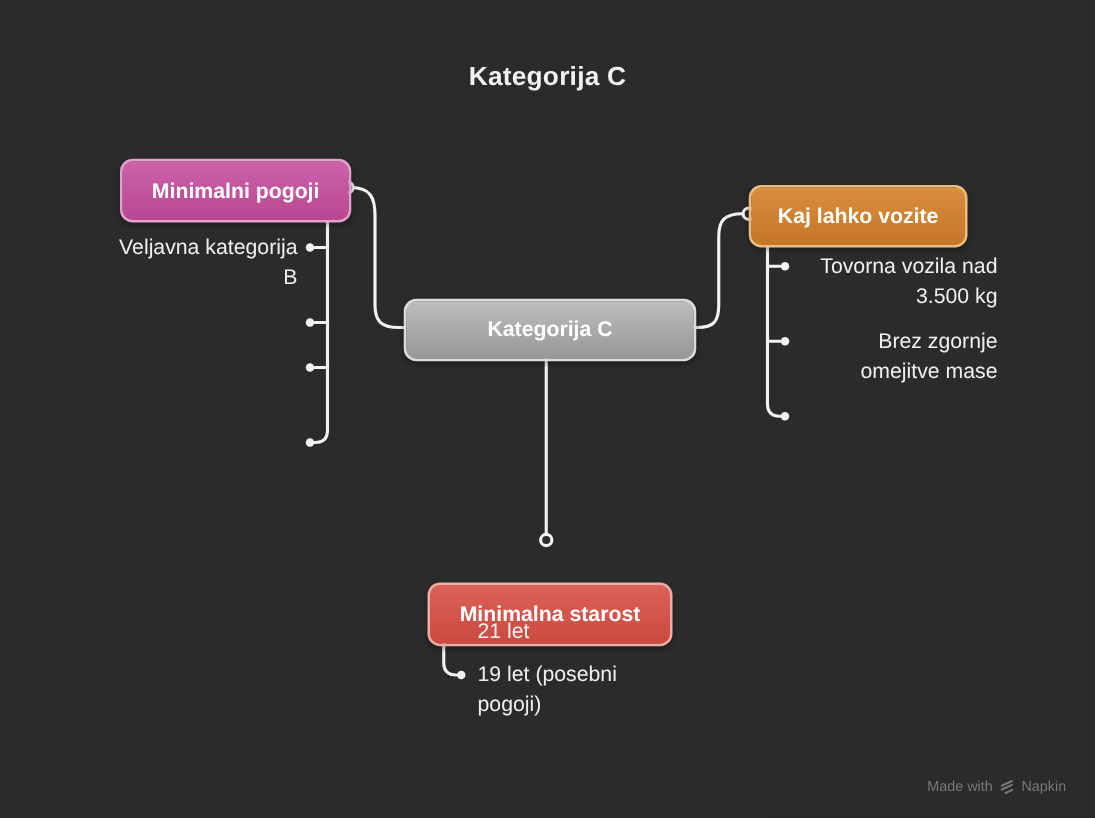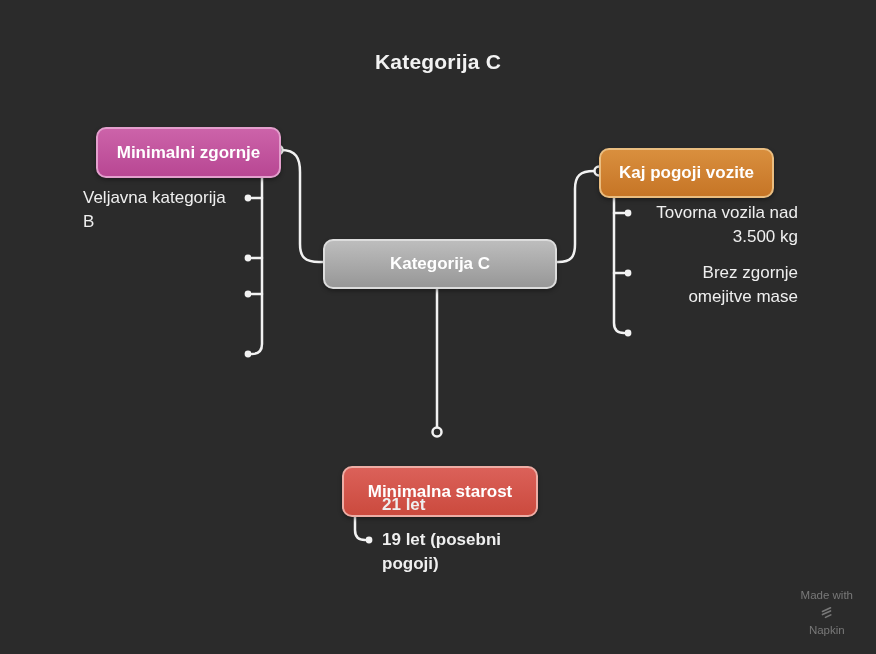--- a/index.html
+++ b/index.html
@@ -40,28 +40,28 @@
     border:2.5px solid #eabd80;
   }
   .node-red{
     left:342px;top:432px;width:192px;height:47px;
     background:linear-gradient(#db6159,#cb4a3e);
     border:2.5px solid #edada5;
     margin-top:34px;
   }
   .items{position:absolute;color:#efefef;font-size:17px;line-height:24px;}
   .items .item{margin-bottom:12px;}
-  .items-left{left:83px;top:186px;width:155px;}
+  .items-left{left:83px;top:186px;width:155px;text-align:right;}
   .items-right{left:638px;top:201px;width:160px;text-align:right;}
   .items-bottom{left:382px;top:493px;width:135px;text-align:left;}
-  .items-bottom .item{margin-bottom:11px;font-weight:bold;}
+  .items-bottom .item{margin-bottom:11px;}
   .watermark{
     position:absolute;right:23px;bottom:18px;
     display:flex;align-items:center;gap:5px;
-    color:#787878;font-size:11.5px;flex-direction:column;
+    color:#787878;font-size:11.5px;
   }
   .watermark svg{display:block;}
 </style>
 </head>
 <body>
 
 <div class="canvas">
 
   <svg class="connectors" viewBox="0 0 876 654" fill="none" stroke="#f2f2f2" stroke-width="2.5" stroke-linecap="round">
 
@@ -98,29 +98,29 @@
     <path d="M 355 505 L 365 505"></path>
     <g fill="#f2f2f2" stroke="none">
       <circle cx="369" cy="505" r="3.4"></circle>
       <circle cx="369" cy="540" r="3.4"></circle>
     </g>
   </svg>
 
   <h1 class="title">Kategorija C</h1>
 
   <div class="node node-pink">
-    <span>Minimalni zgornje</span>
+    <span>Minimalni pogoji</span>
   </div>
 
   <div class="node node-center">
     <span>Kategorija C</span>
   </div>
 
   <div class="node node-orange">
-    <span>Kaj pogoji vozite</span>
+    <span>Kaj lahko vozite</span>
   </div>
 
   <div class="node node-red">
     <span>Minimalna starost</span>
   </div>
 
   <div class="items items-left">
     <div class="item">Veljavna kategorija B</div>
   </div>
 

